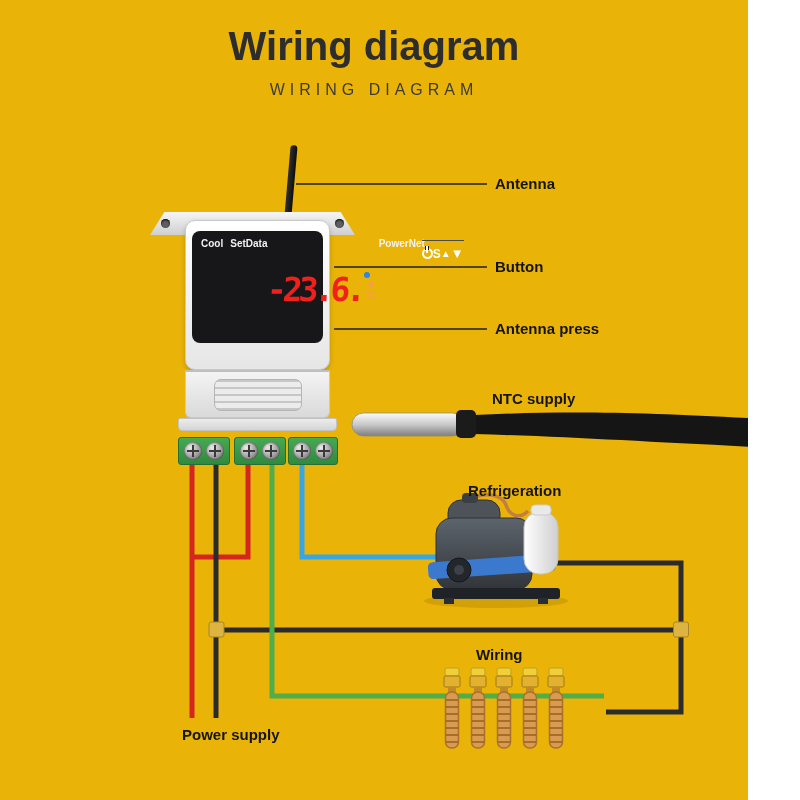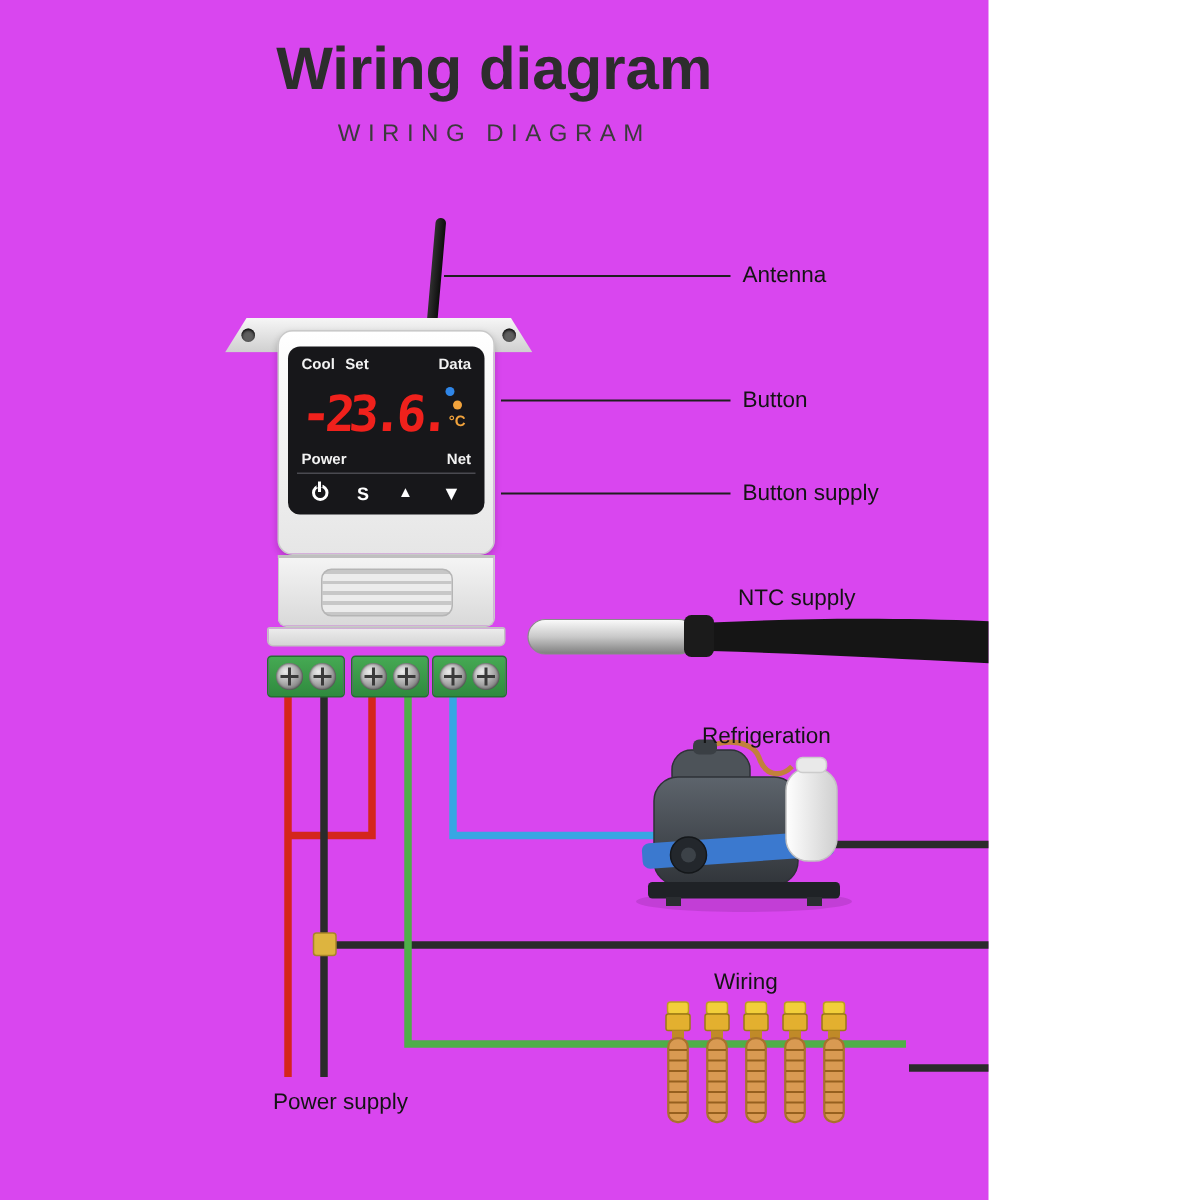--- a/index.html
+++ b/index.html
@@ -1,17 +1,17 @@
 <!DOCTYPE html>
 <html><head>
 <meta charset="utf-8">
 <style>
   *{box-sizing:border-box}
   html,body{margin:0;padding:0;background:#ffffff}
-  .page{position:relative;width:659px;height:800px;background:#d946ef;overflow:hidden;
+  .page{position:relative;width:748px;height:800px;background:#eab308;overflow:hidden;
         font-family:"Liberation Sans",sans-serif;color:#1c1c1c}
 
   
   .header{position:absolute;top:0;left:0;width:100%;text-align:center}
   .title{margin:24px 0 0;font-size:40px;font-weight:bold;color:#2d2d2d}
   .subtitle{margin-top:12px;font-size:16px;font-weight:500;letter-spacing:5px;color:#3b3b3b}
 
   .diagram-svg{position:absolute;left:0;top:0;width:800px;height:800px}
 
   
@@ -22,21 +22,21 @@
   .bracket{position:absolute;left:0;top:67px;width:205px;height:23px;
            background:linear-gradient(#f6f6f6,#cfcfcf);
            clip-path:polygon(0 100%,7% 0,93% 0,100% 100%)}
   .hole{position:absolute;top:74px;width:9px;height:9px;border-radius:50%;background:#5f5f5f;
         box-shadow:inset 0 1px 2px #000}
   .hole-l{left:11px}.hole-r{right:11px}
   .dev-body{position:absolute;left:35px;top:75px;width:145px;height:150px;
         background:linear-gradient(#ffffff,#e6e6e6);border:1px solid #c9c9c9;border-radius:10px;
         box-shadow:0 2px 5px rgba(0,0,0,.18)}
   .display{position:absolute;left:6px;top:10px;width:131px;height:112px;background:#17171a;
-        border-radius:8px;padding:7px 9px 2px;display:flex;flex-direction:column}
+        border-radius:8px;padding:7px 9px 2px;display:flex;flex-direction:row}
   .disp-row{display:flex;justify-content:space-between;font-size:10px;font-weight:bold;
         color:#f2f2f2;line-height:12px}
   .disp-left{display:flex;gap:7px}
   .disp-main{flex:1;display:flex;align-items:center}
   .temp{font-family:"DejaVu Sans Mono",monospace;font-weight:bold;font-size:33px;
         letter-spacing:-4px;color:#f0211c;transform:skewX(-4deg);line-height:38px;white-space:nowrap}
   .ind-col{display:flex;flex-direction:column;align-items:center;gap:3px;margin-left:1px;margin-top:-6px}
   .dot{width:6px;height:6px;border-radius:50%}
   .dot-blue{background:#2f86e8;margin-right:9px}
   .dot-orange{background:#f2a33c}
@@ -63,21 +63,21 @@
         border:1px solid #256f32;border-radius:3px;display:flex;justify-content:space-evenly;align-items:center}
   .tb1{left:28px;width:52px}.tb2{left:84px;width:52px}.tb3{left:138px;width:50px}
   .screw{position:relative;width:18px;height:18px;border-radius:50%;
         background:radial-gradient(circle at 35% 32%,#ececec,#9e9e9e 55%,#5c5c5c);
         box-shadow:inset 0 0 2px #222}
   .screw::before,.screw::after{content:"";position:absolute;background:#3a3a3a;left:50%;top:50%}
   .screw::before{width:12px;height:2px;transform:translate(-50%,-50%)}
   .screw::after{width:2px;height:12px;transform:translate(-50%,-50%)}
 
   
-  .callout{position:absolute;font-size:15px;font-weight:normal;color:#141414;white-space:nowrap}
+  .callout{position:absolute;font-size:15px;font-weight:bold;color:#141414;white-space:nowrap}
   .c-antenna{left:495px;top:175px}
   .c-display{left:495px;top:258px}
   .c-button{left:495px;top:320px}
   .c-ntc{left:492px;top:390px}
   .c-refrigeration{left:468px;top:482px}
   .c-heating{left:476px;top:646px}
   .c-power{left:182px;top:726px}
 </style>
 </head>
 <body>
@@ -216,20 +216,20 @@
       <span class="screw"></span>
     </div>
     <div class="tblock tb3">
       <span class="screw"></span>
       <span class="screw"></span>
     </div>
   </div>
 
   <div class="callout c-antenna">Antenna</div>
   <div class="callout c-display">Button</div>
-  <div class="callout c-button">Button supply</div>
+  <div class="callout c-button">Antenna press</div>
   <div class="callout c-ntc">NTC supply</div>
 
   <div class="callout c-refrigeration">Refrigeration</div>
   <div class="callout c-heating">Wiring</div>
   <div class="callout c-power">Power supply</div>
 
 </div>
 
 </body></html>

